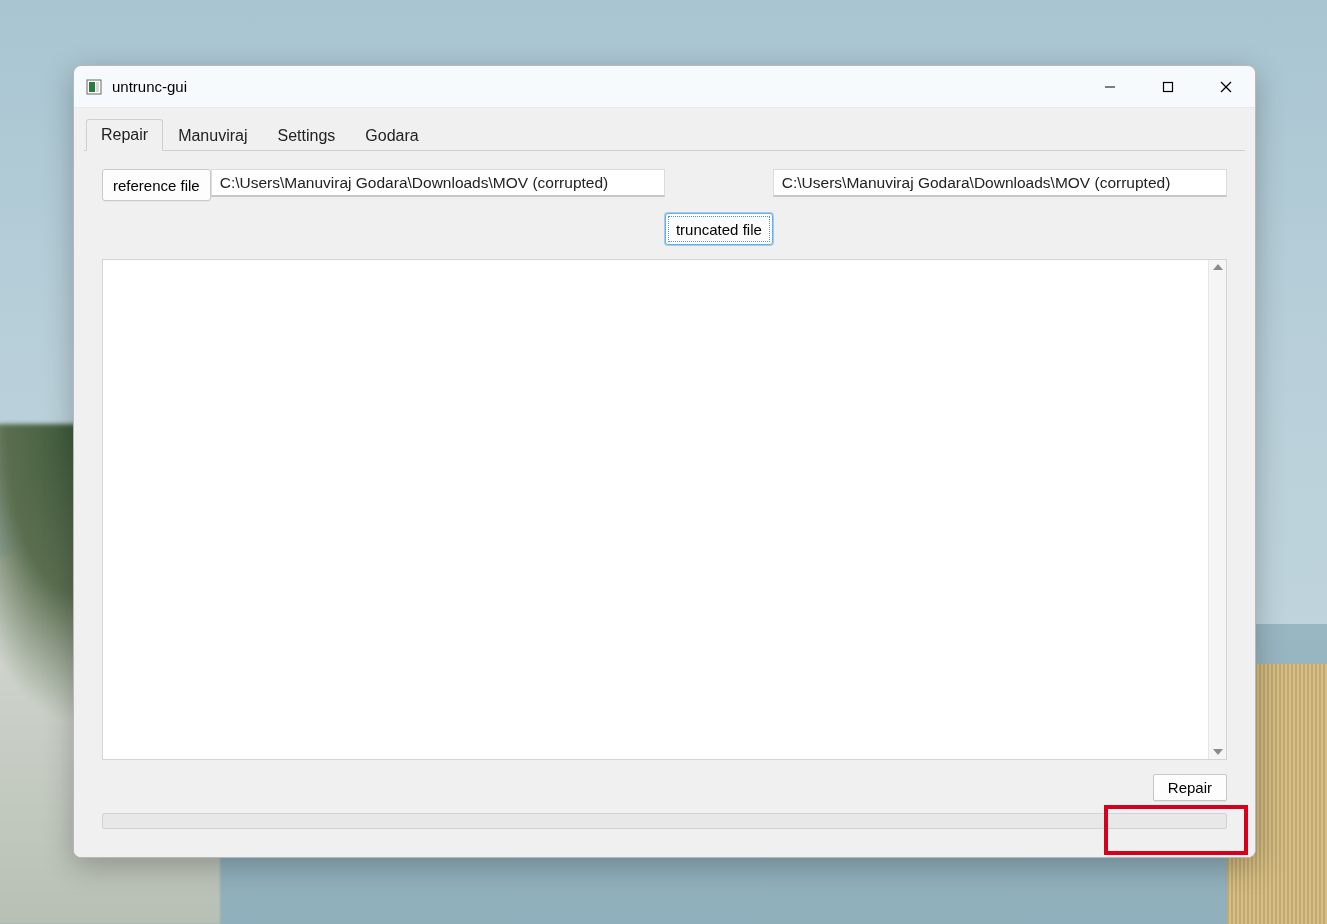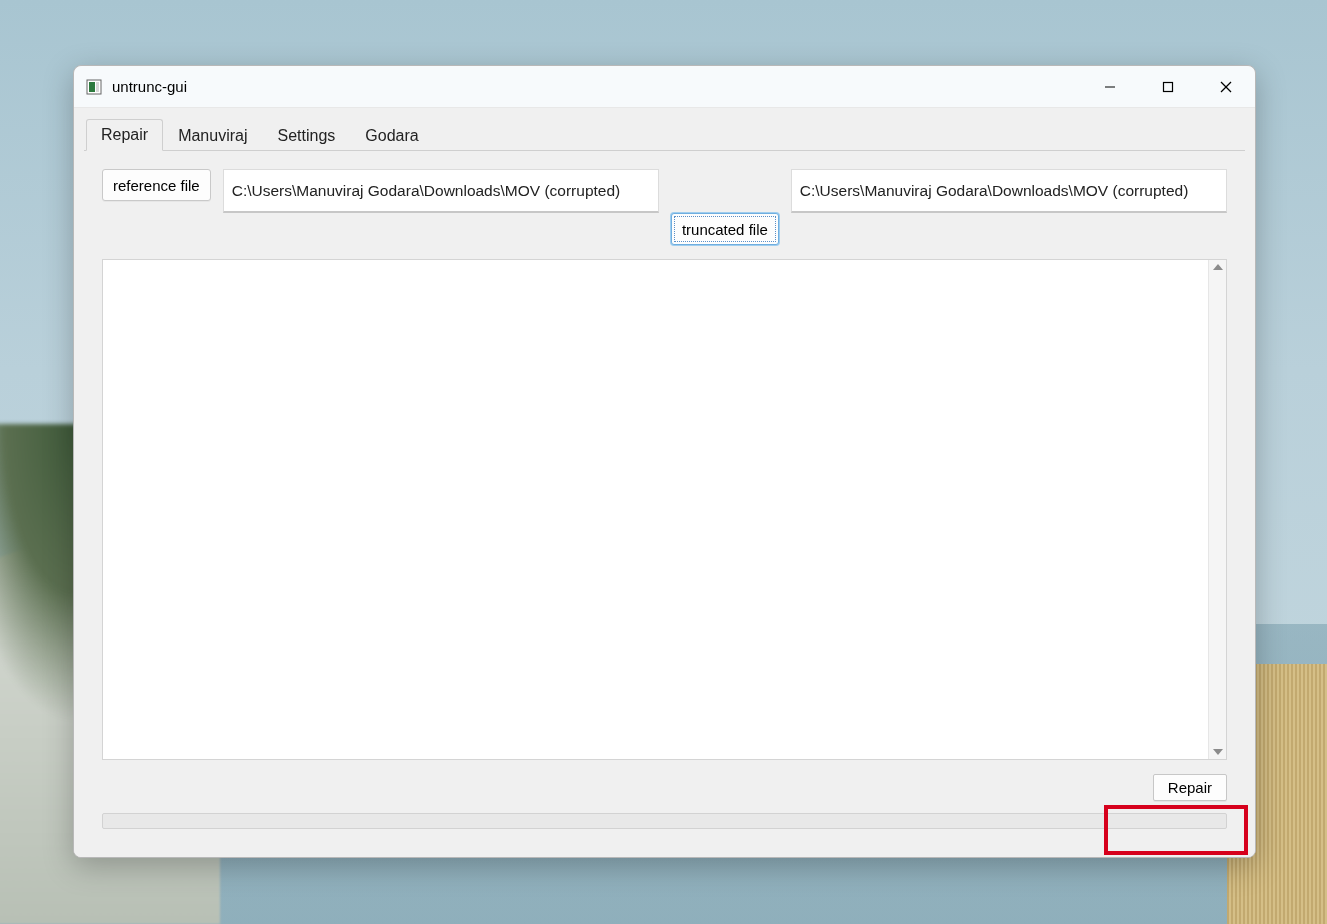--- a/index.html
+++ b/index.html
@@ -117,21 +117,20 @@
     border-bottom: 1px solid #f0f0f0;
     border-radius: 3px 3px 0 0;
   }
   .tab-panel-border {
     border-top: 1px solid #cfcfcf;
   }
 
   .file-row {
     display: flex;
     align-items: stretch;
-    gap: 12px;
     padding: 18px 18px 0 18px;
   }
   .file-btn {
     background: #fdfdfd;
     border: 1px solid #c9c9c9;
     border-radius: 3px;
     padding: 5px 10px;
     font-size: 15px;
     color: #000;
     white-space: nowrap;
@@ -143,21 +142,21 @@
   .file-btn.focused {
     outline: 1px dotted #5b8fc7;
     outline-offset: -4px;
     border: 1px solid #6faee0;
     box-shadow: 0 0 0 1px #9fcdee;
     margin-top: 44px;
   }
   .file-input {
     flex: 1;
     min-width: 0;
-    height: 44px;
+    height: 28px;
     background: #fff;
     border: 1px solid #dcdcdc;
     border-bottom: 2px solid #c7c7c7;
     padding: 4px 8px;
     font-size: 15.5px;
     color: #222;
     overflow: hidden;
     white-space: nowrap;
     display: flex;
     align-items: center;

